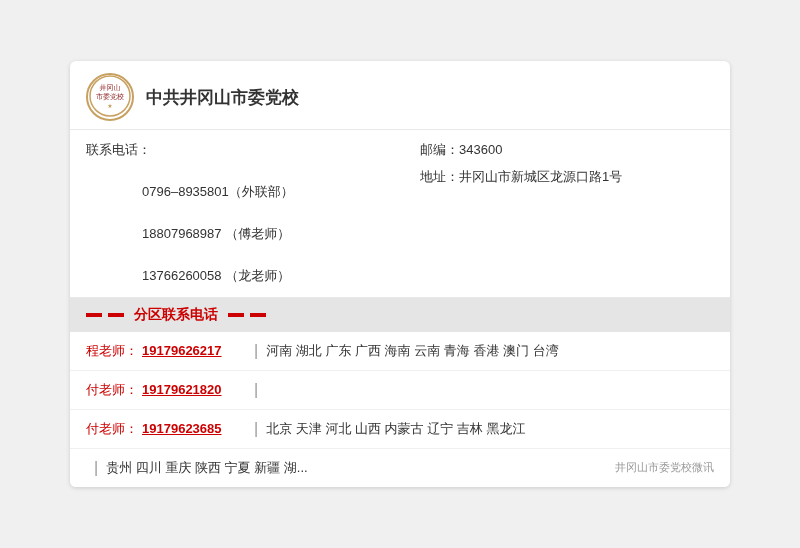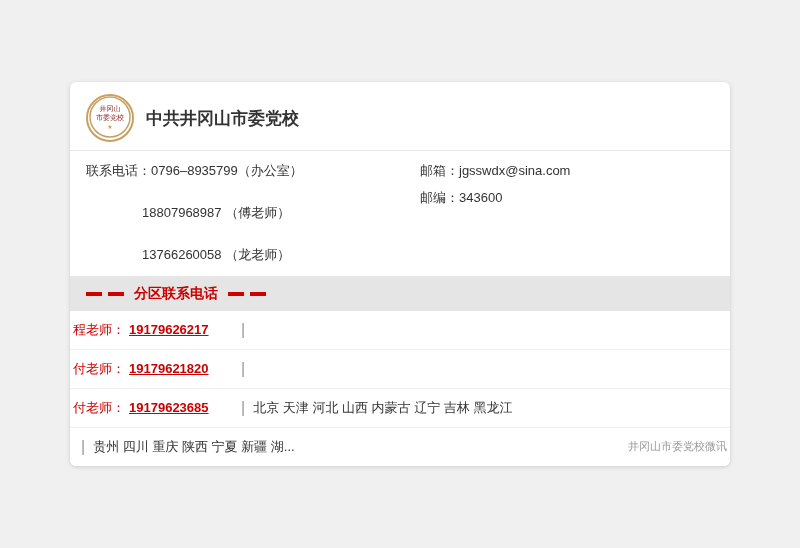--- a/index.html
+++ b/index.html
@@ -104,21 +104,21 @@
       color: #c00;
       font-weight: bold;
     }
     .district-list {
       display: flex;
       flex-direction: column;
     }
     .district-item {
       display: flex;
       align-items: center;
-      padding: 10px 3px;
+      padding: 10px 16px;
       border-bottom: 1px solid #f0f0f0;
       background: #fff;
     }
     .district-item:last-child {
       border-bottom: none;
     }
     .teacher-info {
       display: flex;
       align-items: center;
       gap: 4px;
@@ -169,37 +169,39 @@
         </svg>
       </div>
     </div>
     <div class="org-name">中共井冈山市委党校</div>
   </div>
 
   <div class="contact-grid">
     <div class="contact-left">
       <div class="contact-row">
         <span class="contact-label">联系电话：</span>
-        <span class="contact-value">0796–8935799（办公室）</span>
+      </div>
+      <div class="contact-row" style="padding-left:56px;">
+        <span class="contact-value">0796–8935801（外联部）</span>
       </div>
       <div class="contact-row" style="padding-left:56px;">
         <span class="contact-value">18807968987  （傅老师）</span>
       </div>
       <div class="contact-row" style="padding-left:56px;">
         <span class="contact-value">13766260058  （龙老师）</span>
       </div>
     </div>
     <div class="contact-right">
-      <div class="contact-row">
-        <span class="contact-label">邮箱：</span>
-        <span class="contact-value">jgsswdx@sina.com</span>
-      </div>
       <div class="contact-row">
         <span class="contact-label">邮编：</span>
         <span class="contact-value">343600</span>
+      </div>
+      <div class="contact-row">
+        <span class="contact-label">地址：</span>
+        <span class="contact-value">井冈山市新城区龙源口路1号</span>
       </div>
     </div>
   </div>
 
   <div class="section-title">
     <div class="section-title-bar">
       <span class="red-block"></span>
       <span class="red-block" style="margin-right:4px;"></span>
       <span class="section-title-text">分区联系电话</span>
       <span class="red-block" style="margin-left:4px;"></span>
@@ -207,20 +209,21 @@
     </div>
   </div>
 
   <div class="district-list">
     <div class="district-item">
       <div class="teacher-info">
         <span class="teacher-name">程老师：</span>
         <span class="teacher-phone">19179626217</span>
       </div>
       <span class="divider">|</span>
+      <span class="regions">河南  湖北  广东  广西  海南  云南  青海  香港  澳门  台湾</span>
     </div>
     <div class="district-item">
       <div class="teacher-info">
         <span class="teacher-name">付老师：</span>
         <span class="teacher-phone">19179621820</span>
       </div>
       <span class="divider">|</span>
     </div>
     <div class="district-item">
       <div class="teacher-info">

